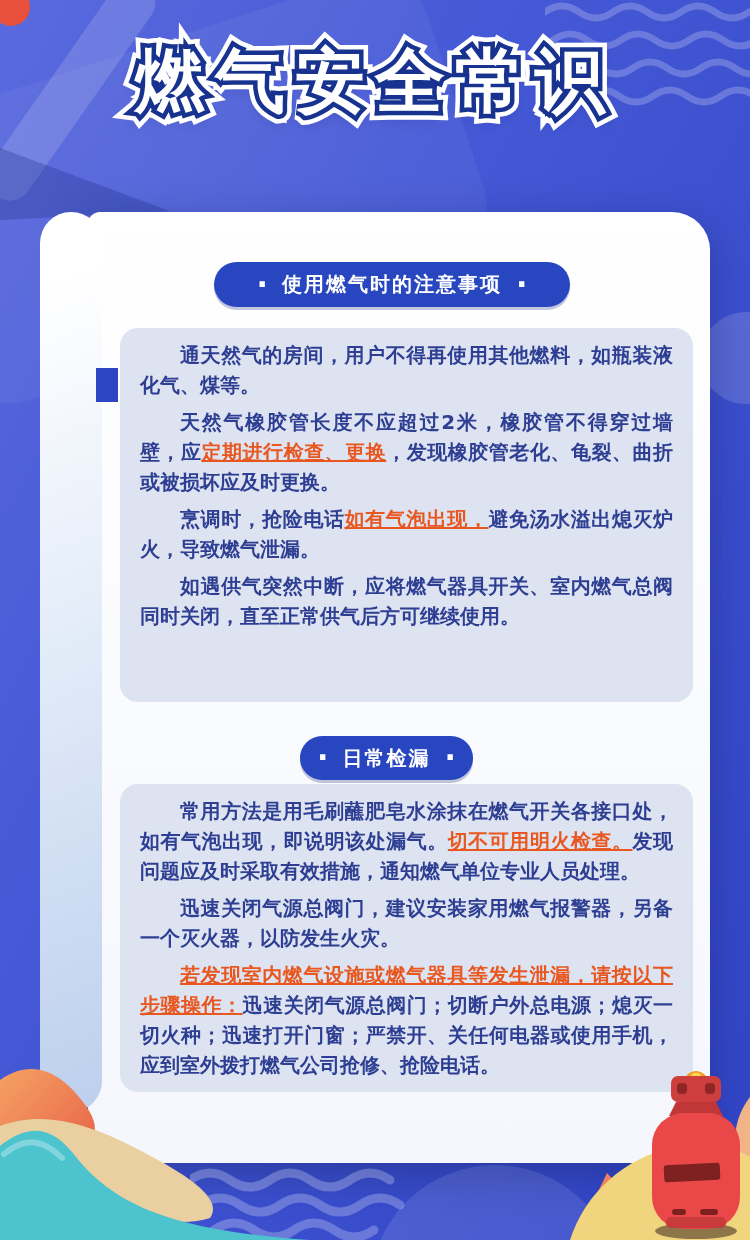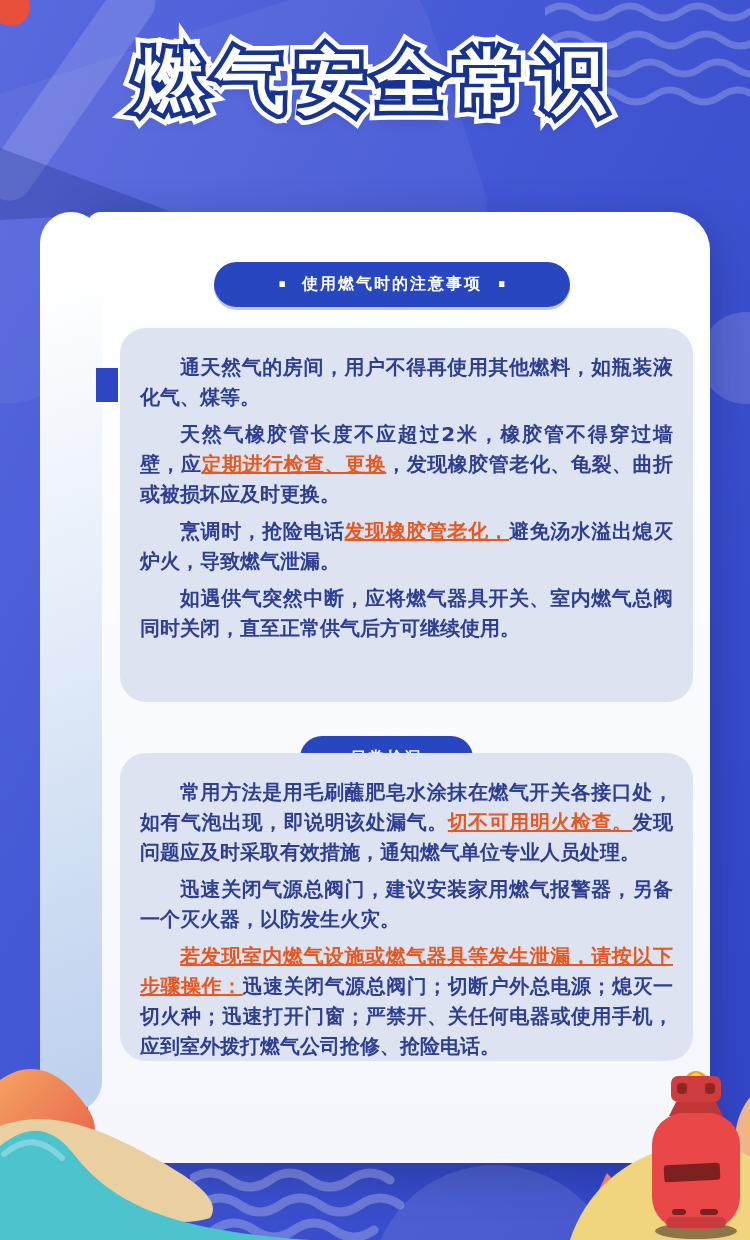--- a/index.html
+++ b/index.html
@@ -33,28 +33,28 @@
     background:linear-gradient(180deg,#ffffff 0%,#f5f7fd 100%);
     border-radius:12px 38px 16px 16px;box-shadow:0 12px 40px rgba(15,25,80,0.35);}
   .curl{position:absolute;left:40px;top:212px;width:62px;height:900px;border-radius:31px;
     background:linear-gradient(160deg,#ffffff 8%,#e4edf9 45%,#bccfed 100%);}
   .curl-square{position:absolute;left:96px;top:368px;width:22px;height:34px;background:#2e46c2;}
   
   .pill{position:absolute;height:45px;border-radius:23px;background:#2746bf;
     display:flex;align-items:center;justify-content:center;gap:14px;
     color:#ffffff;font-weight:700;box-shadow:0 3px 0 rgba(20,35,120,0.25);}
   .pill .dot{font-size:30px;line-height:1;}
-  .pill .lbl{font-size:16px;letter-spacing:2px;}
+  .pill .lbl{font-size:20px;letter-spacing:2px;}
   .pill-1{left:214px;top:262px;width:356px;}
   .pill-2{left:300px;top:736px;width:173px;height:44px;}
   
-  .panel{position:absolute;left:120px;width:573px;background:#dde3f1;border-radius:26px;
-    padding:24px 20px 0 20px;box-sizing:border-box;}
+  .panel{position:absolute;left:120px;width:573px;background:#dde3f1;border-radius:18px;
+    padding:12px 20px 0 20px;box-sizing:border-box;}
   .panel-1{top:328px;height:374px;}
-  .panel-2{top:753px;height:308px;}
+  .panel-2{top:784px;height:308px;}
   .panel p{margin:0 0 7px 0;font-size:20px;line-height:30px;font-weight:700;
     color:#2e3f93;text-indent:2em;text-align:justify;}
   .panel .hl{color:#e8571f;text-decoration:underline;}
   
   .waves-bl{position:absolute;left:0;top:1050px;}
   .waves-bc{position:absolute;left:190px;top:1168px;}
   .blob-bottom{position:absolute;left:370px;top:1165px;width:250px;height:250px;
     border-radius:50%;background:rgba(255,255,255,0.10);}
   .sand-br{position:absolute;left:545px;top:1075px;}
   .cylinder{position:absolute;left:642px;top:1068px;}
@@ -95,21 +95,21 @@
   </div>
 
   <div class="panel panel-1">
     <p>
       <span>通天然气的房间，用户不得再使用其他燃料，如瓶装液化气、煤等。</span>
     </p>
     <p>
       <span>天然气橡胶管长度不应超过2米，橡胶管不得穿过墙壁，应</span><span class="hl">定期进行检查、更换</span><span>，发现橡胶管老化、龟裂、曲折或被损坏应及时更换。</span>
     </p>
     <p>
-      <span>烹调时，抢险电话</span><span class="hl">发现橡胶管老化，</span><span>避免汤水溢出熄灭炉火，导致燃气泄漏。</span>
+      <span>烹调时，抢险电话</span><span class="hl">如有气泡出现，</span><span>避免汤水溢出熄灭炉火，导致燃气泄漏。</span>
     </p>
     <p>
       <span>如遇供气突然中断，应将燃气器具开关、室内燃气总阀同时关闭，直至正常供气后方可继续使用。</span>
     </p>
   </div>
 
   <div class="pill pill-2">
     <span class="dot">·</span>
     <span class="lbl">日常检漏</span>
     <span class="dot">·</span>

